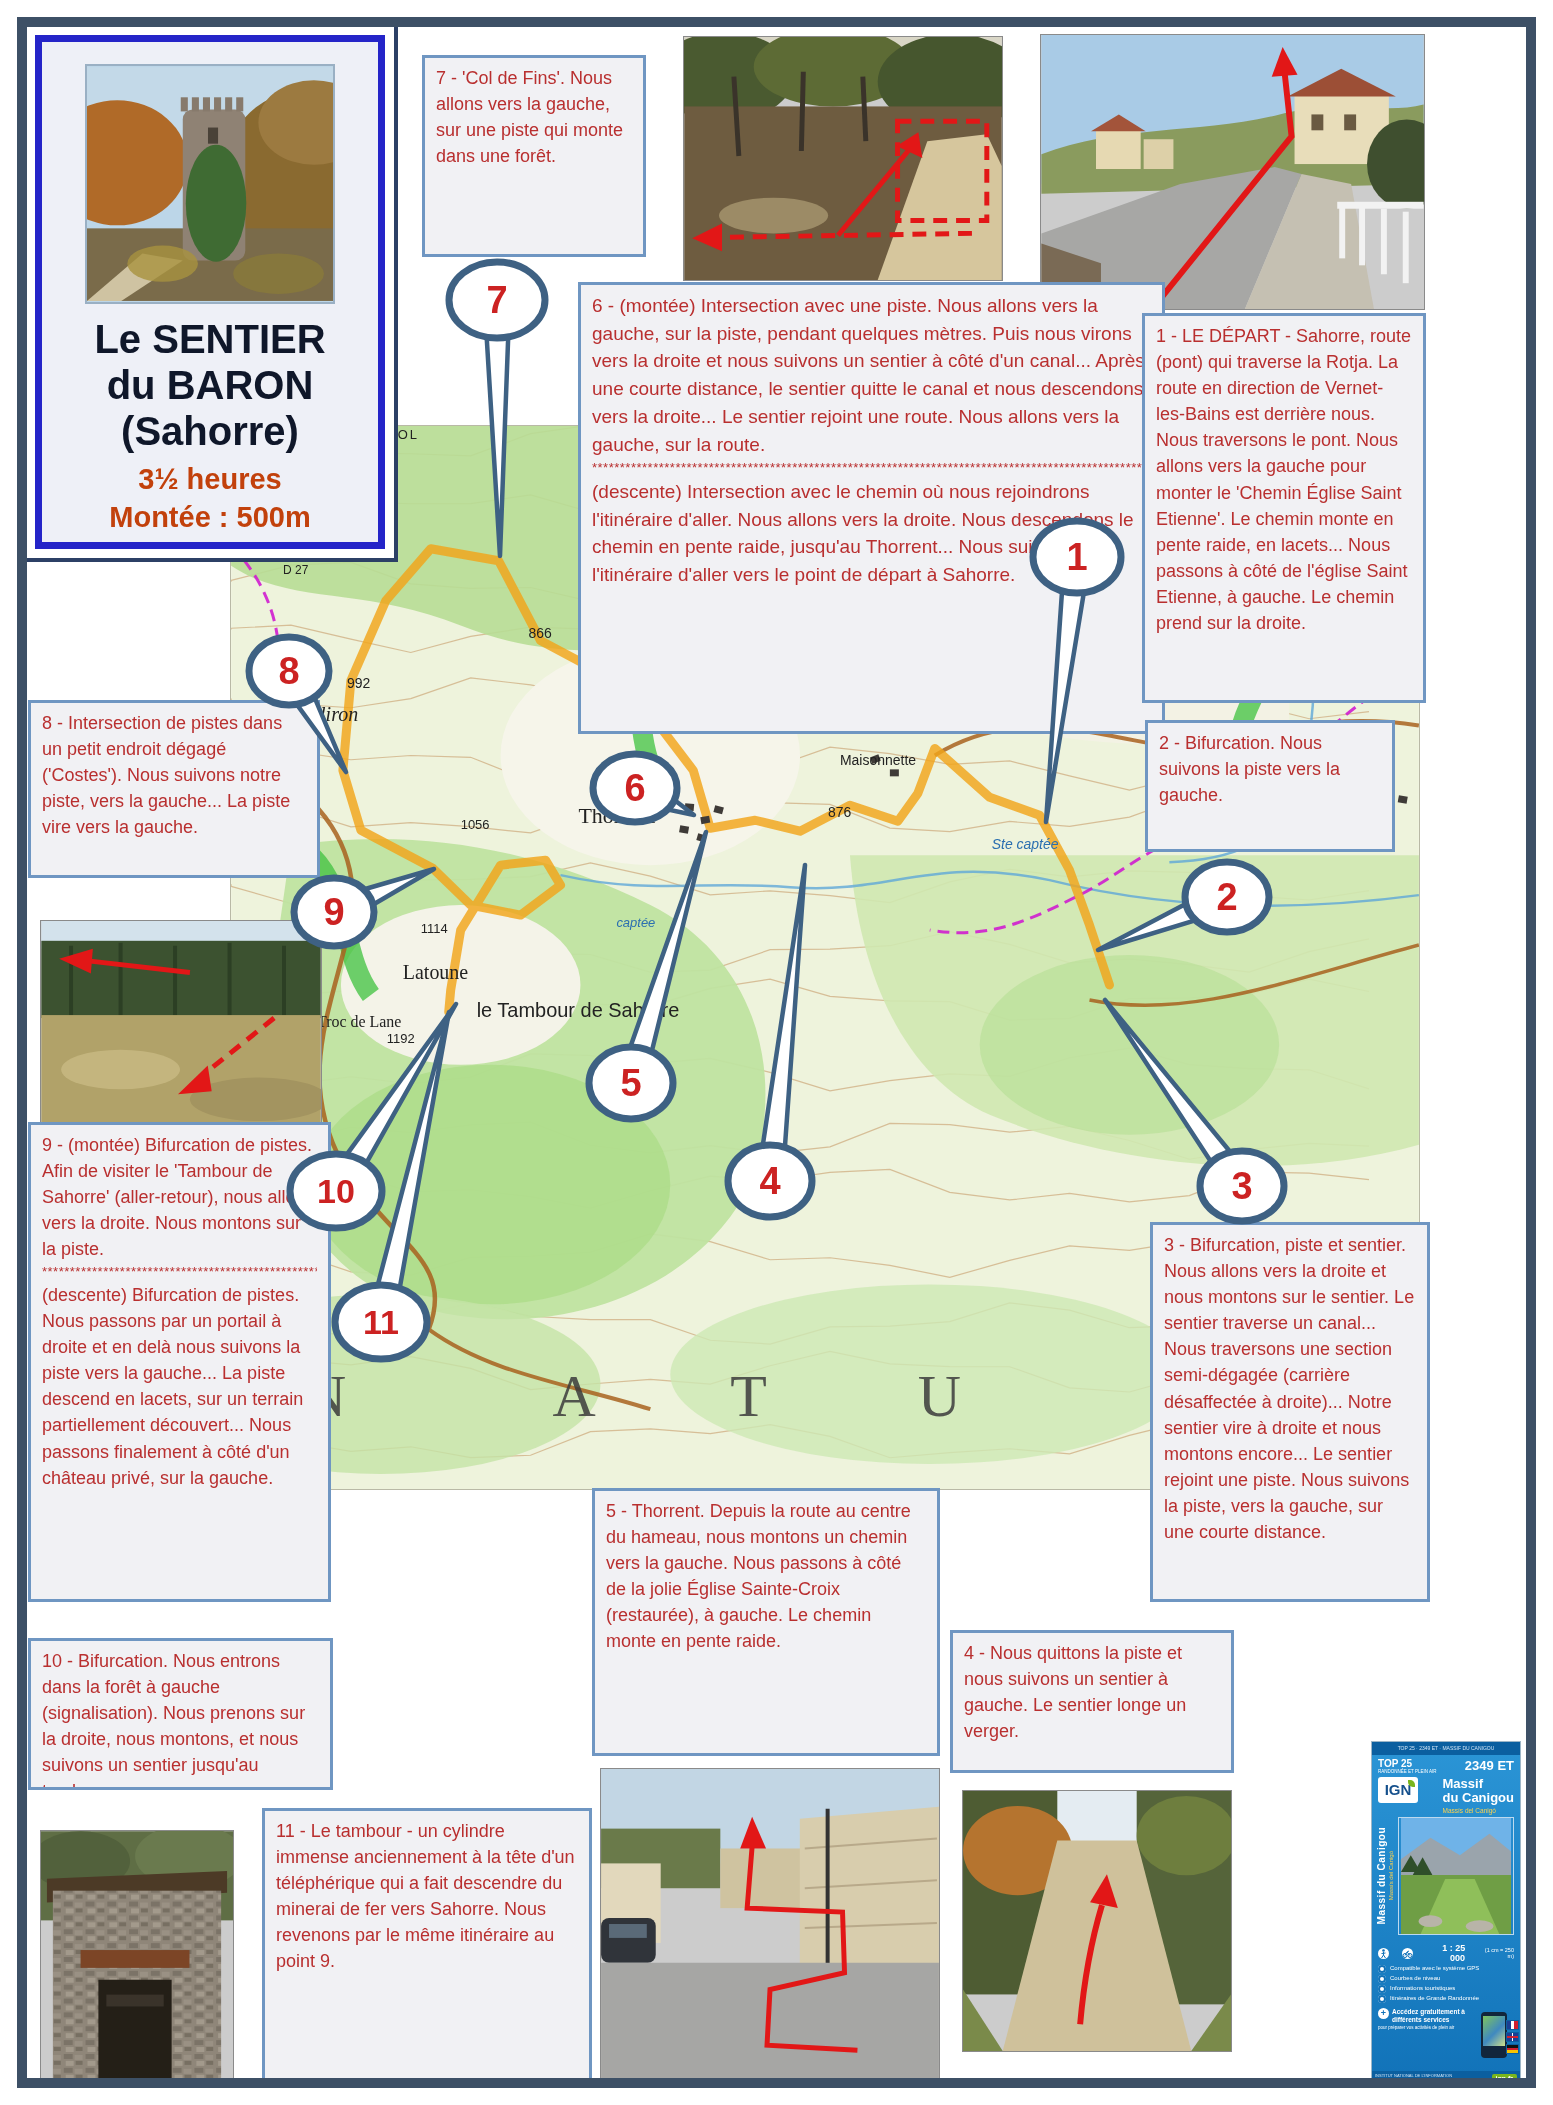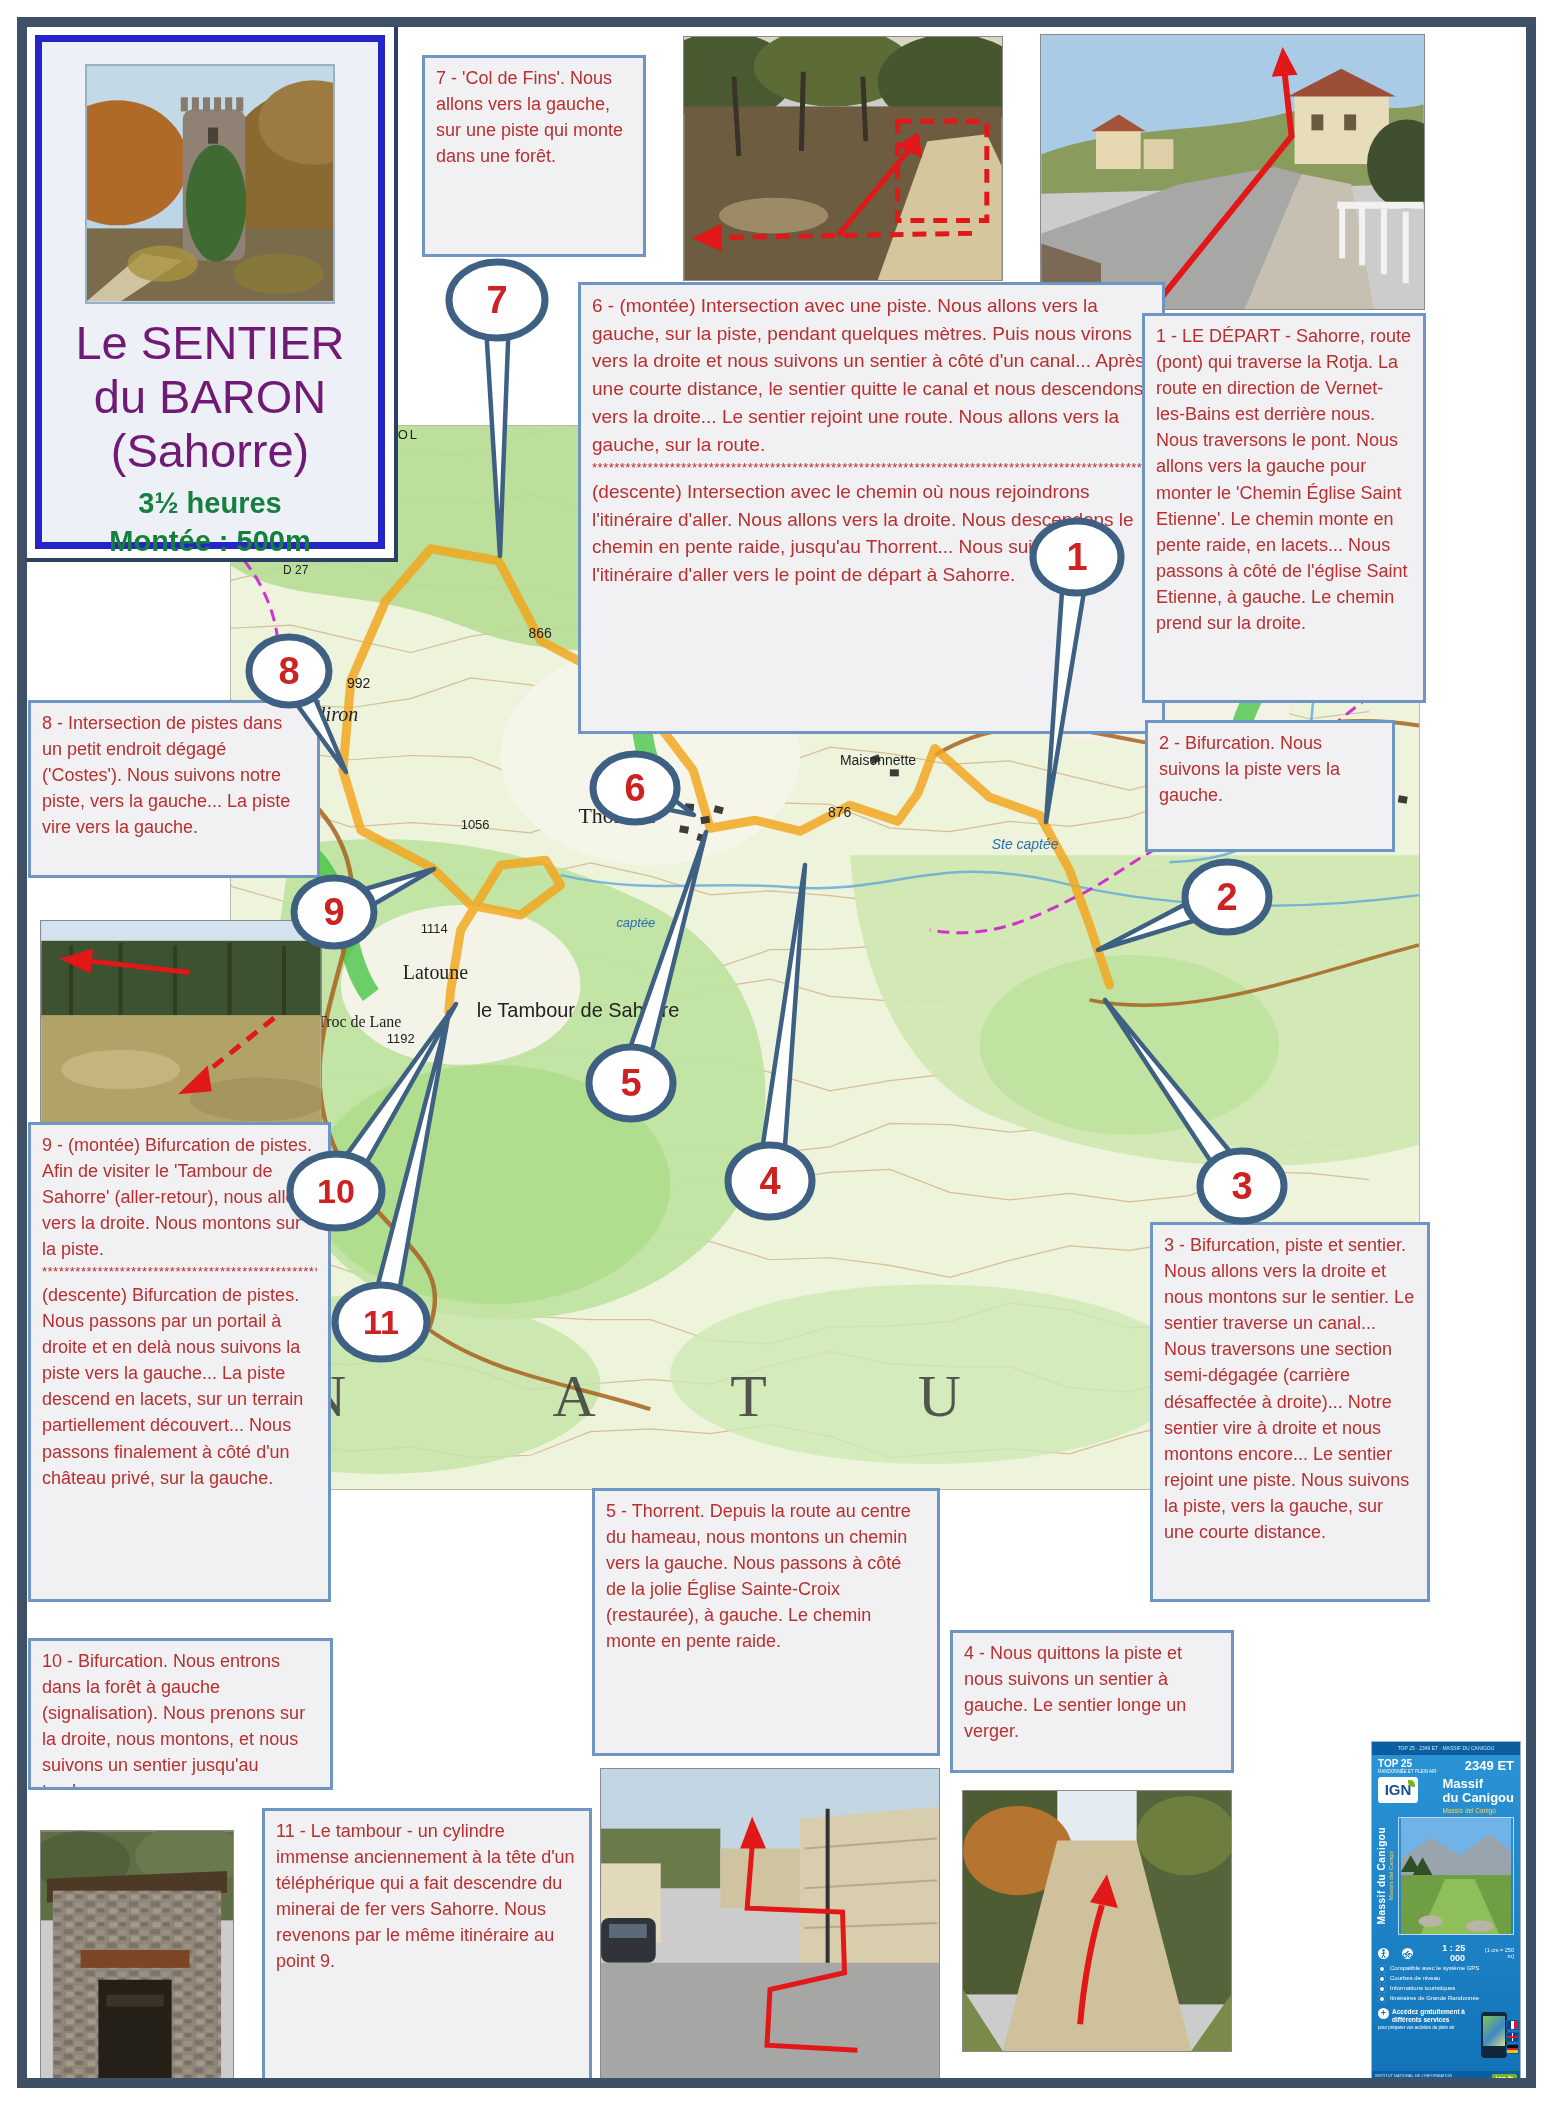--- a/index.html
+++ b/index.html
@@ -18,22 +18,22 @@
   .photo{position:absolute;z-index:2;border:1px solid #8a8a8a;box-sizing:border-box;background:#ccc;}
   .photo svg{display:block;width:100%;height:100%;}
 
   
   .title-card{position:absolute;left:22px;top:22px;width:376px;height:540px;background:#fff;
               border:4px solid #2c4066;padding:9px;z-index:7;box-sizing:border-box;}
   .tc-inner{width:100%;height:100%;border:7px solid #2424c8;background:#eef0f7;box-sizing:border-box;
             text-align:center;padding-top:22px;}
   .tc-photo{width:246px;height:236px;margin:0 auto;border:2px solid #9ab0c4;background:#bcd6e8;}
   .tc-photo svg{display:block;width:100%;height:100%;}
-  .tc-title{font-size:47px;font-weight:normal;color:#701a75;line-height:1.15;margin-top:12px;}
-  .tc-sub{font-size:29px;font-weight:600;color:#15803d;line-height:1.32;}
+  .tc-title{font-size:40px;font-weight:bold;color:#0f172a;line-height:1.15;margin-top:12px;}
+  .tc-sub{font-size:29px;font-weight:600;color:#c2410c;line-height:1.32;}
 
   
   .map{position:absolute;left:230px;top:425px;width:1190px;height:1065px;z-index:1;
        border:1px solid #b9b9a6;box-sizing:border-box;}
   #callouts{position:absolute;left:0;top:0;z-index:9;pointer-events:none;}
 
   
   .ign{position:absolute;left:1372px;top:1742px;width:148px;height:344px;
        background:linear-gradient(180deg,#2b95d6,#1172b8);z-index:6;color:#fff;box-sizing:border-box;
        box-shadow:0 0 0 1px #9db6c8;overflow:hidden;}

